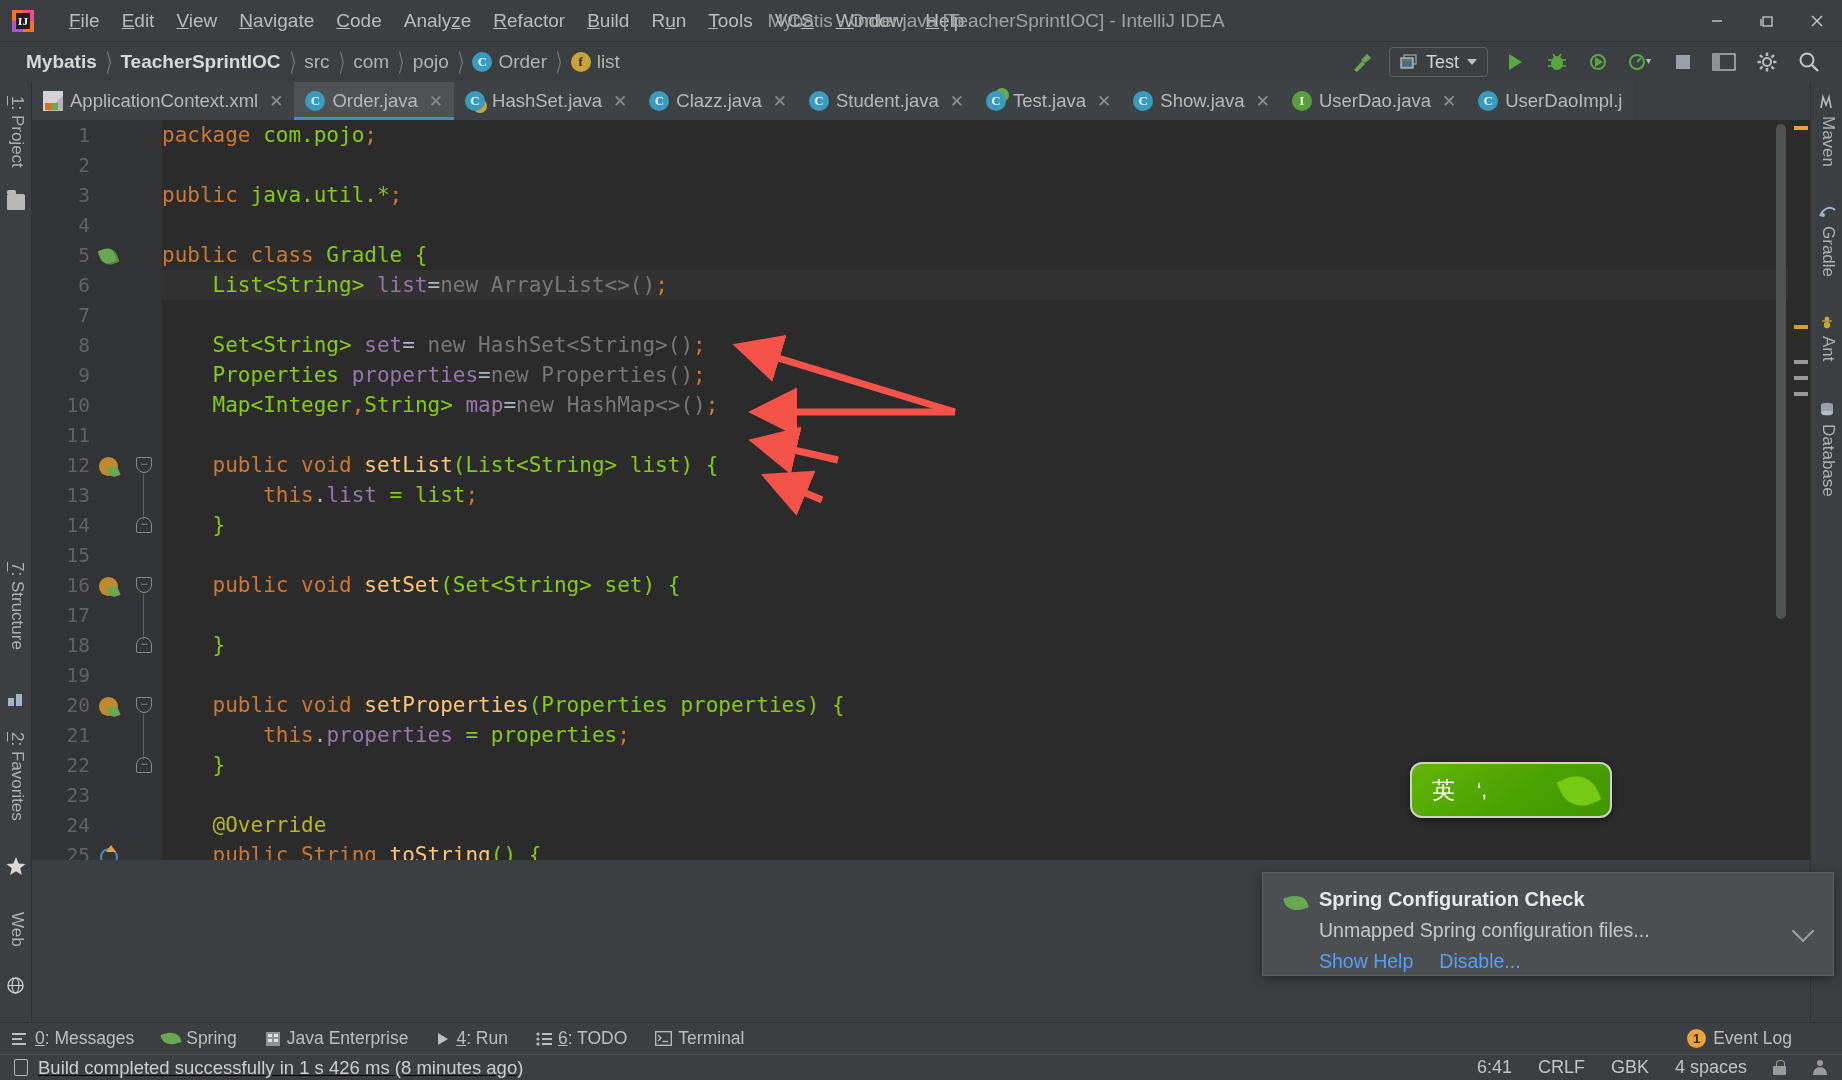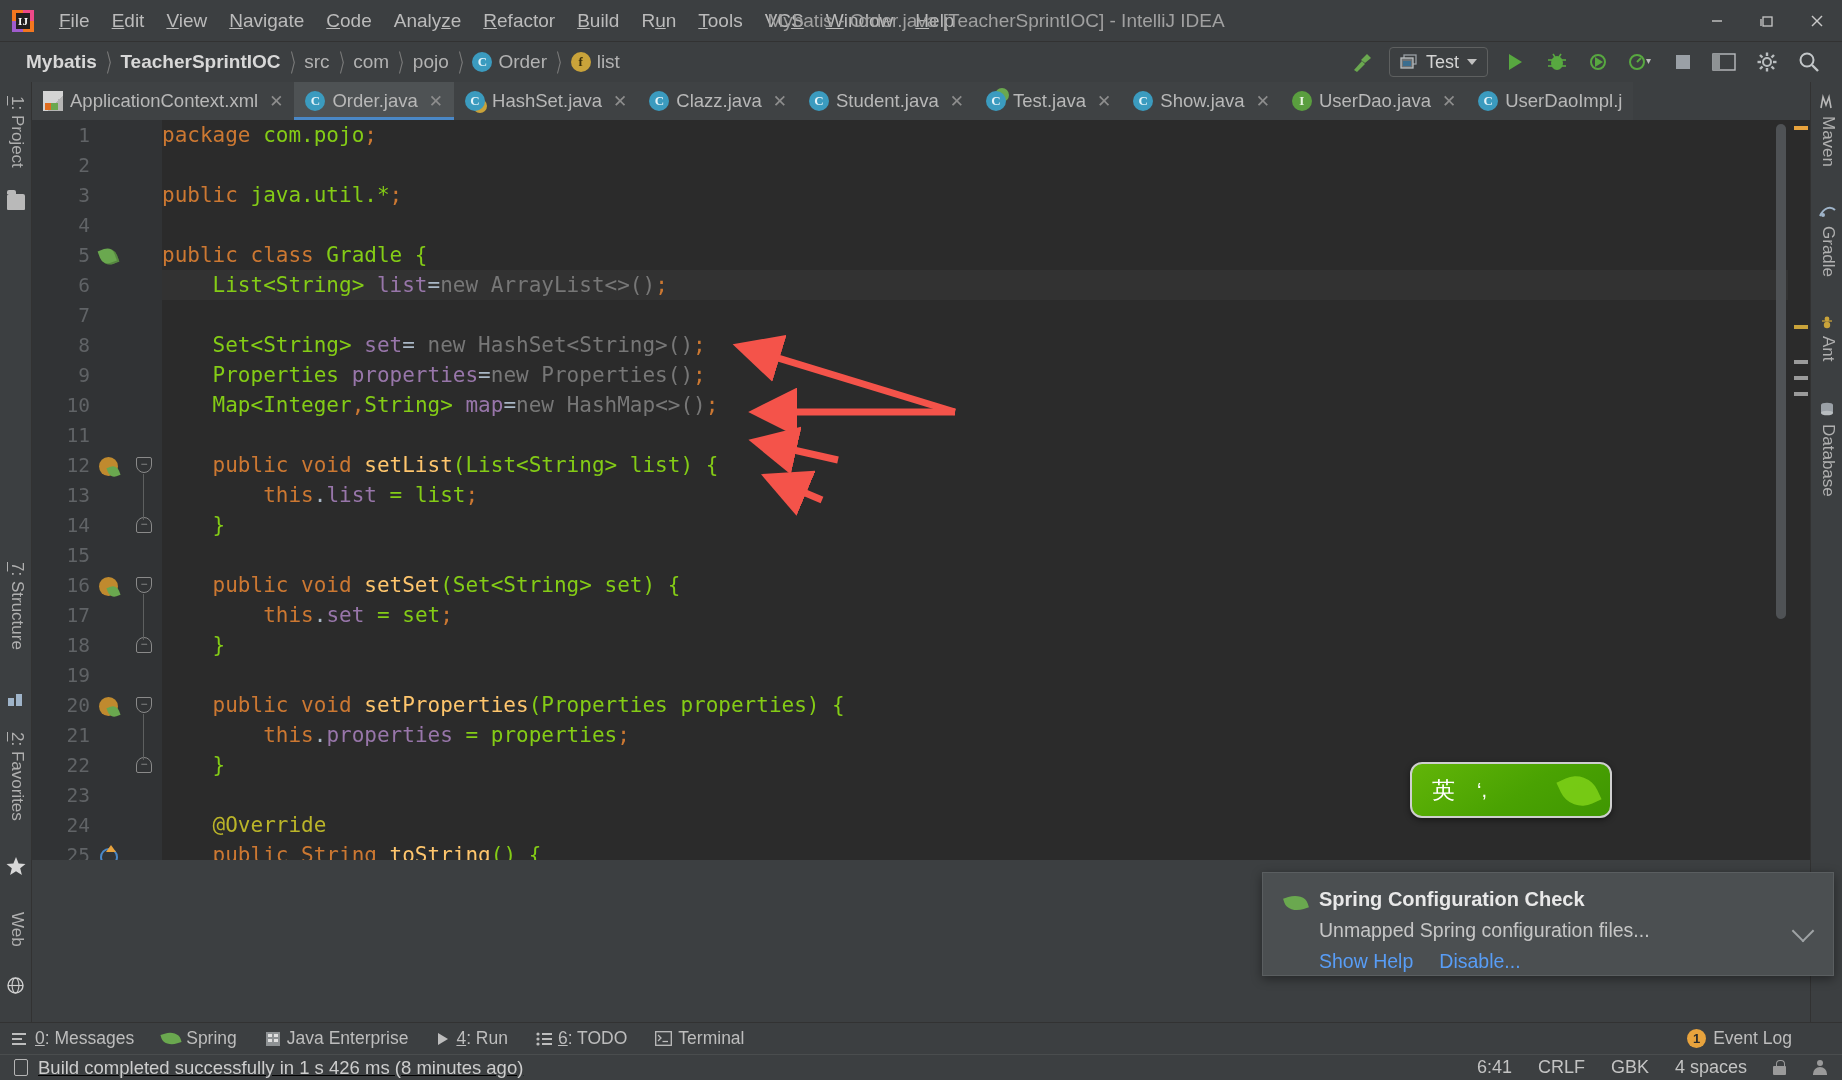--- a/index.html
+++ b/index.html
@@ -12,21 +12,21 @@
   }
   #app { position: relative; width: 1842px; height: 1080px; }
 
   
   .titlebar {
     position: absolute; left: 0; top: 0; width: 1842px; height: 42px;
     background: #3c3f41; display: flex; align-items: center;
     border-bottom: 1px solid #323232;
   }
   .ij-logo {
-    width: 22px; height: 22px; margin-left: 12px; margin-right: 8px;
+    width: 22px; height: 22px; margin-left: 12px; margin-right: 18px;
     position: relative; flex: 0 0 auto;
   }
   .ij-logo .sq1 { position:absolute; left:0; top:0; width:11px; height:11px; background:#f4771f; }
   .ij-logo .sq2 { position:absolute; right:0; top:0; width:11px; height:11px; background:#ef4a89; }
   .ij-logo .sq3 { position:absolute; left:0; bottom:0; width:11px; height:11px; background:#9f5ccc; }
   .ij-logo .sq4 { position:absolute; right:0; bottom:0; width:11px; height:11px; background:#f4771f; }
   .ij-logo .inner {
     position:absolute; left:4px; top:3px; width:14px; height:16px;
     background:#231f20; color:#fff; font-size:11px; font-weight:bold;
     text-align:center; line-height:16px; font-family:"Liberation Serif",serif;
@@ -649,21 +649,20 @@
         <div class="cl" style="top: 180px;"></div>
         <div class="cl" style="top: 210px;"><span class="grey">    Set&lt;String&gt; </span><span class="fld2">set</span><span class="punct">= </span><span class="dim">new</span><span class="dim"> HashSet&lt;String&gt;()</span><span class="semi">;</span></div>
         <div class="cl" style="top: 240px;"><span class="grey">    Properties </span><span class="fld2">properties</span><span class="punct">=</span><span class="dim">new</span><span class="dim"> Properties()</span><span class="semi">;</span></div>
         <div class="cl" style="top: 270px;"><span class="grey">    Map&lt;Integer</span><span class="semi">,</span><span class="grey">String&gt; </span><span class="fld2">map</span><span class="punct">=</span><span class="dim">new</span><span class="dim"> HashMap&lt;&gt;()</span><span class="semi">;</span></div>
         <div class="cl" style="top: 300px;"></div>
         <div class="cl" style="top: 330px;"><span class="kw">    public void </span><span class="mname">setList</span><span class="grey">(List&lt;String&gt; list) {</span></div>
         <div class="cl" style="top: 360px;"><span class="kw">        this</span><span class="punct">.</span><span class="fld2">list</span><span class="grey"> = list</span><span class="semi">;</span></div>
         <div class="cl" style="top: 390px;"><span class="grey">    }</span></div>
         <div class="cl" style="top: 420px;"></div>
         <div class="cl" style="top: 450px;"><span class="kw">    public void </span><span class="mname">setSet</span><span class="grey">(Set&lt;String&gt; set) {</span></div>
-        <div class="cl" style="top: 480px;"><span class="kw">        this</span><span class="punct">.</span><span class="fld2">set</span><span class="grey"> = set</span><span class="semi">;</span></div>
         <div class="cl" style="top: 510px;"><span class="grey">    }</span></div>
         <div class="cl" style="top: 540px;"></div>
         <div class="cl" style="top: 570px;"><span class="kw">    public void </span><span class="mname">setProperties</span><span class="grey">(Properties properties) {</span></div>
         <div class="cl" style="top: 600px;"><span class="kw">        this</span><span class="punct">.</span><span class="fld2">properties</span><span class="grey"> = properties</span><span class="semi">;</span></div>
         <div class="cl" style="top: 630px;"><span class="grey">    }</span></div>
         <div class="cl" style="top: 660px;"></div>
         <div class="cl" style="top: 690px;"><span class="anno">    @Override</span></div>
         <div class="cl" style="top: 720px;"><span class="kw">    public String </span><span class="mname">toString</span><span class="grey">() {</span></div>
       </div>
     <div class="marker-col">

